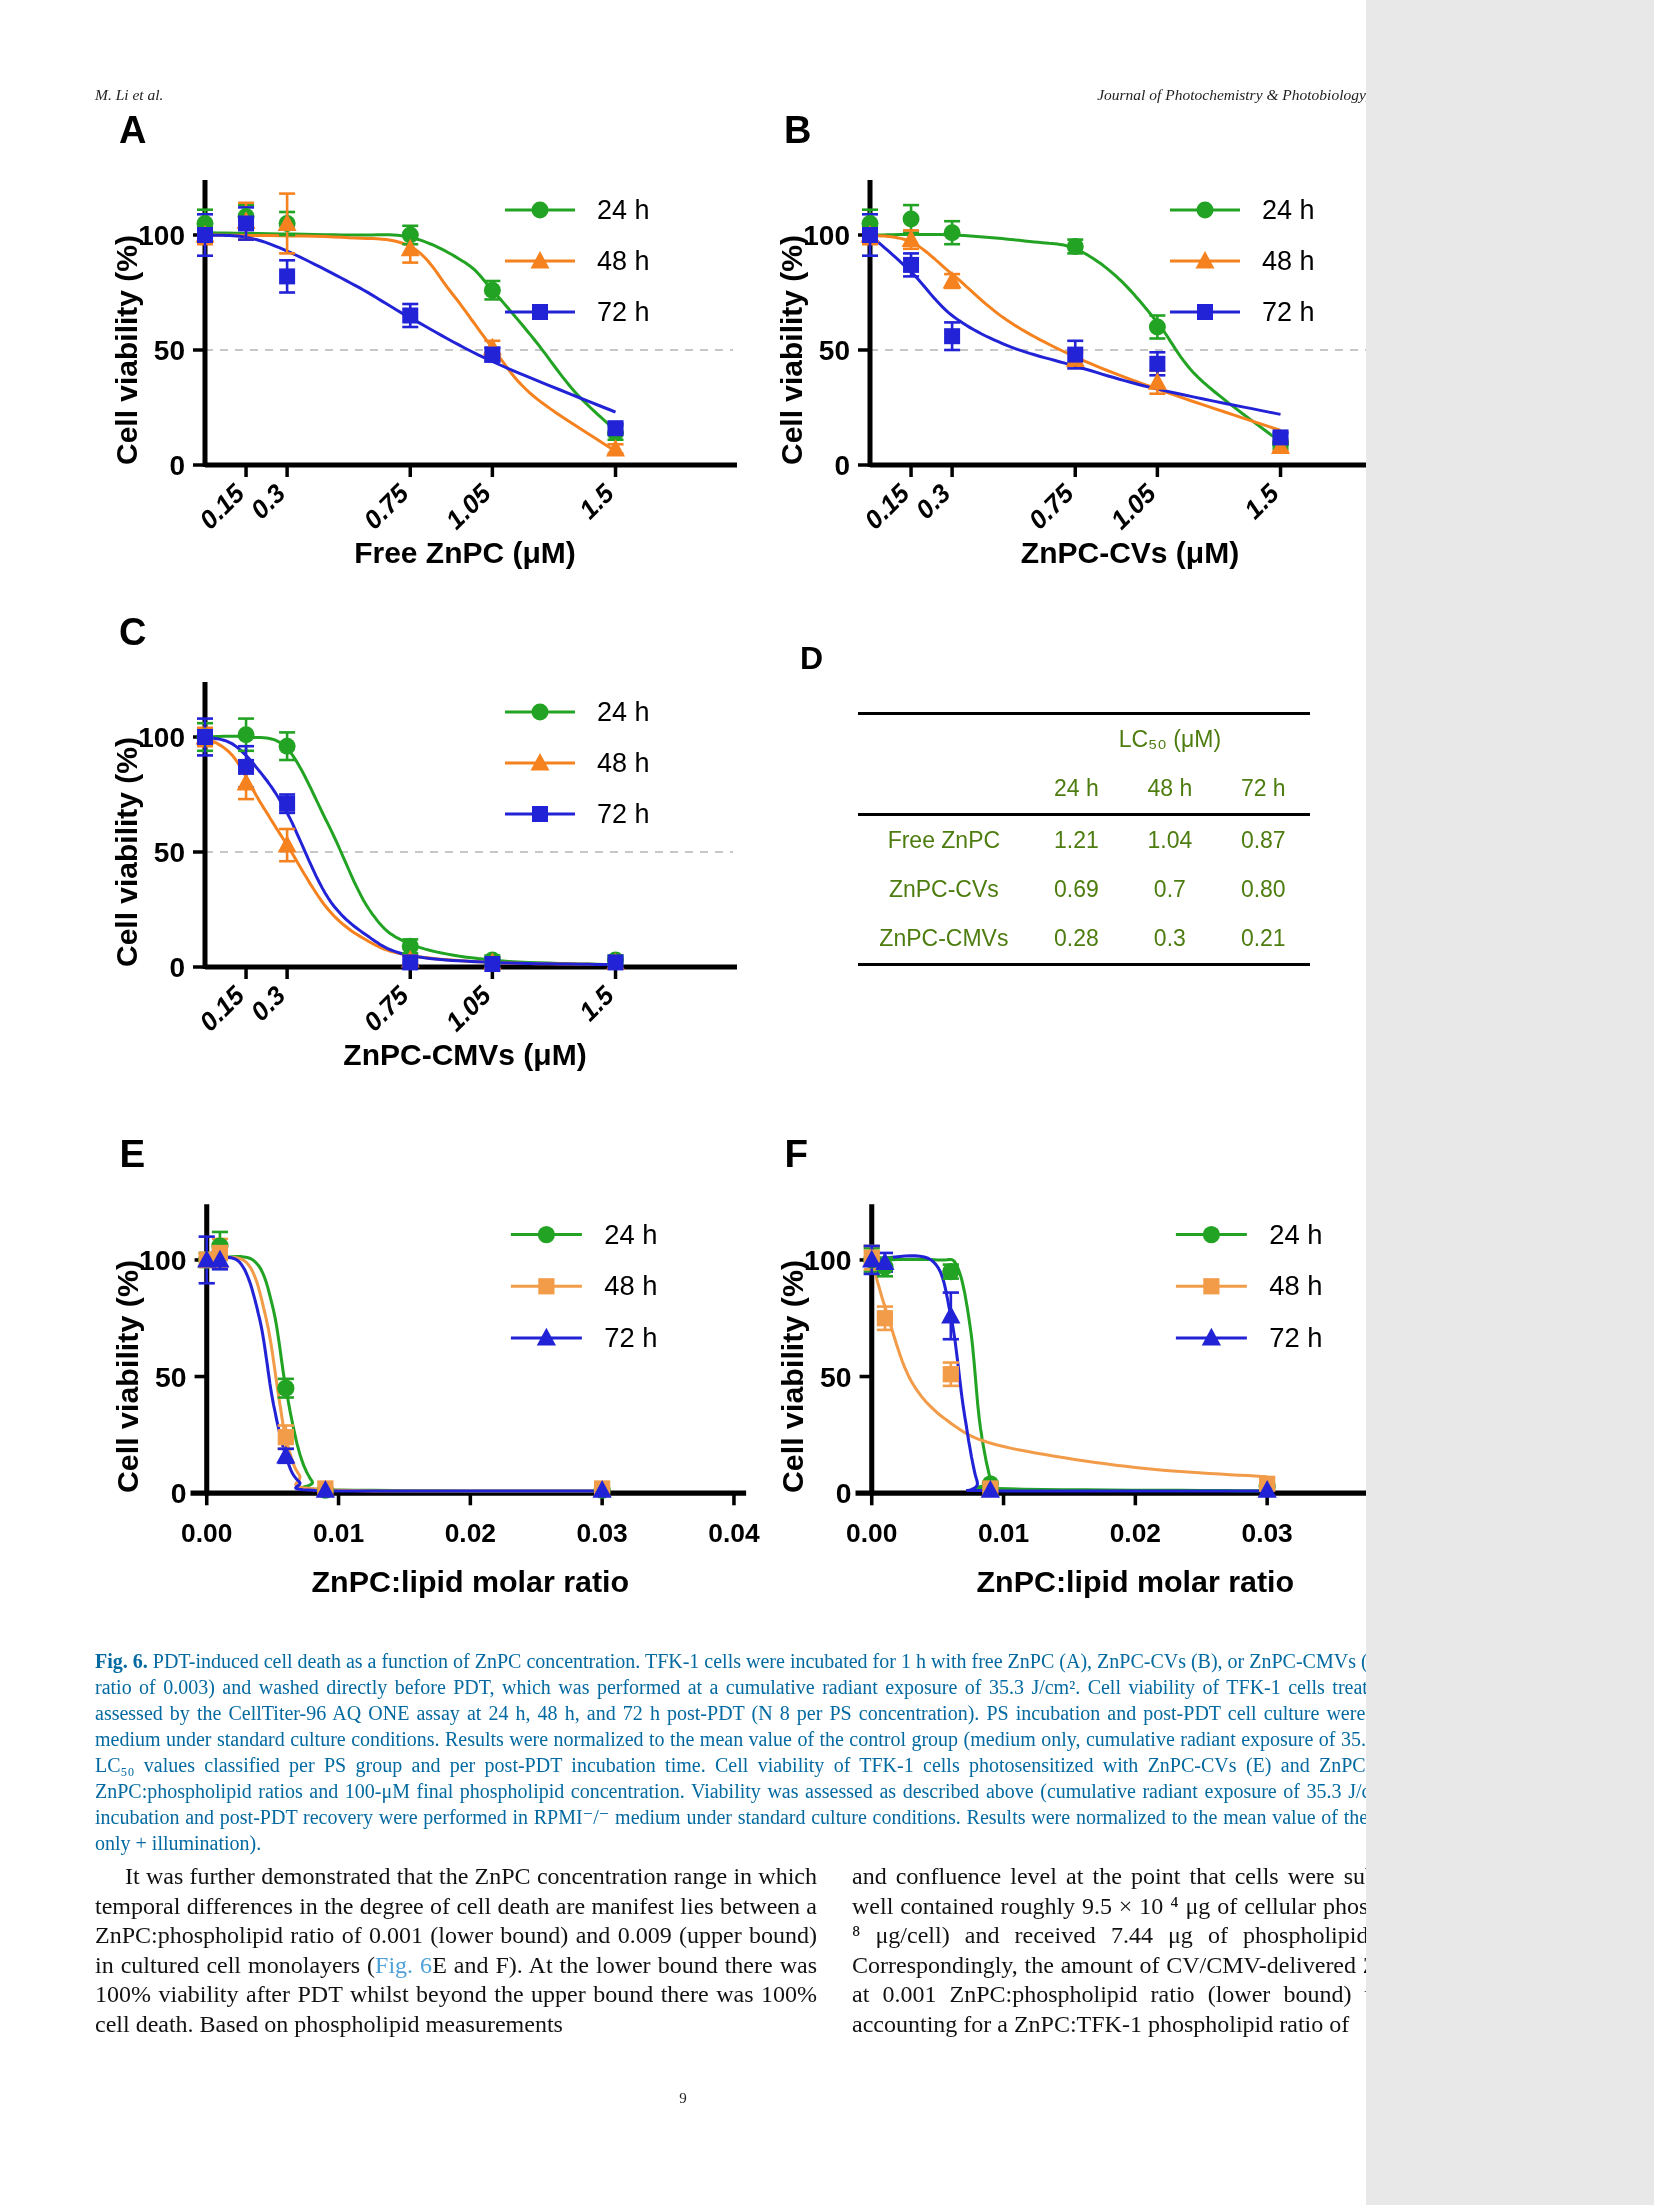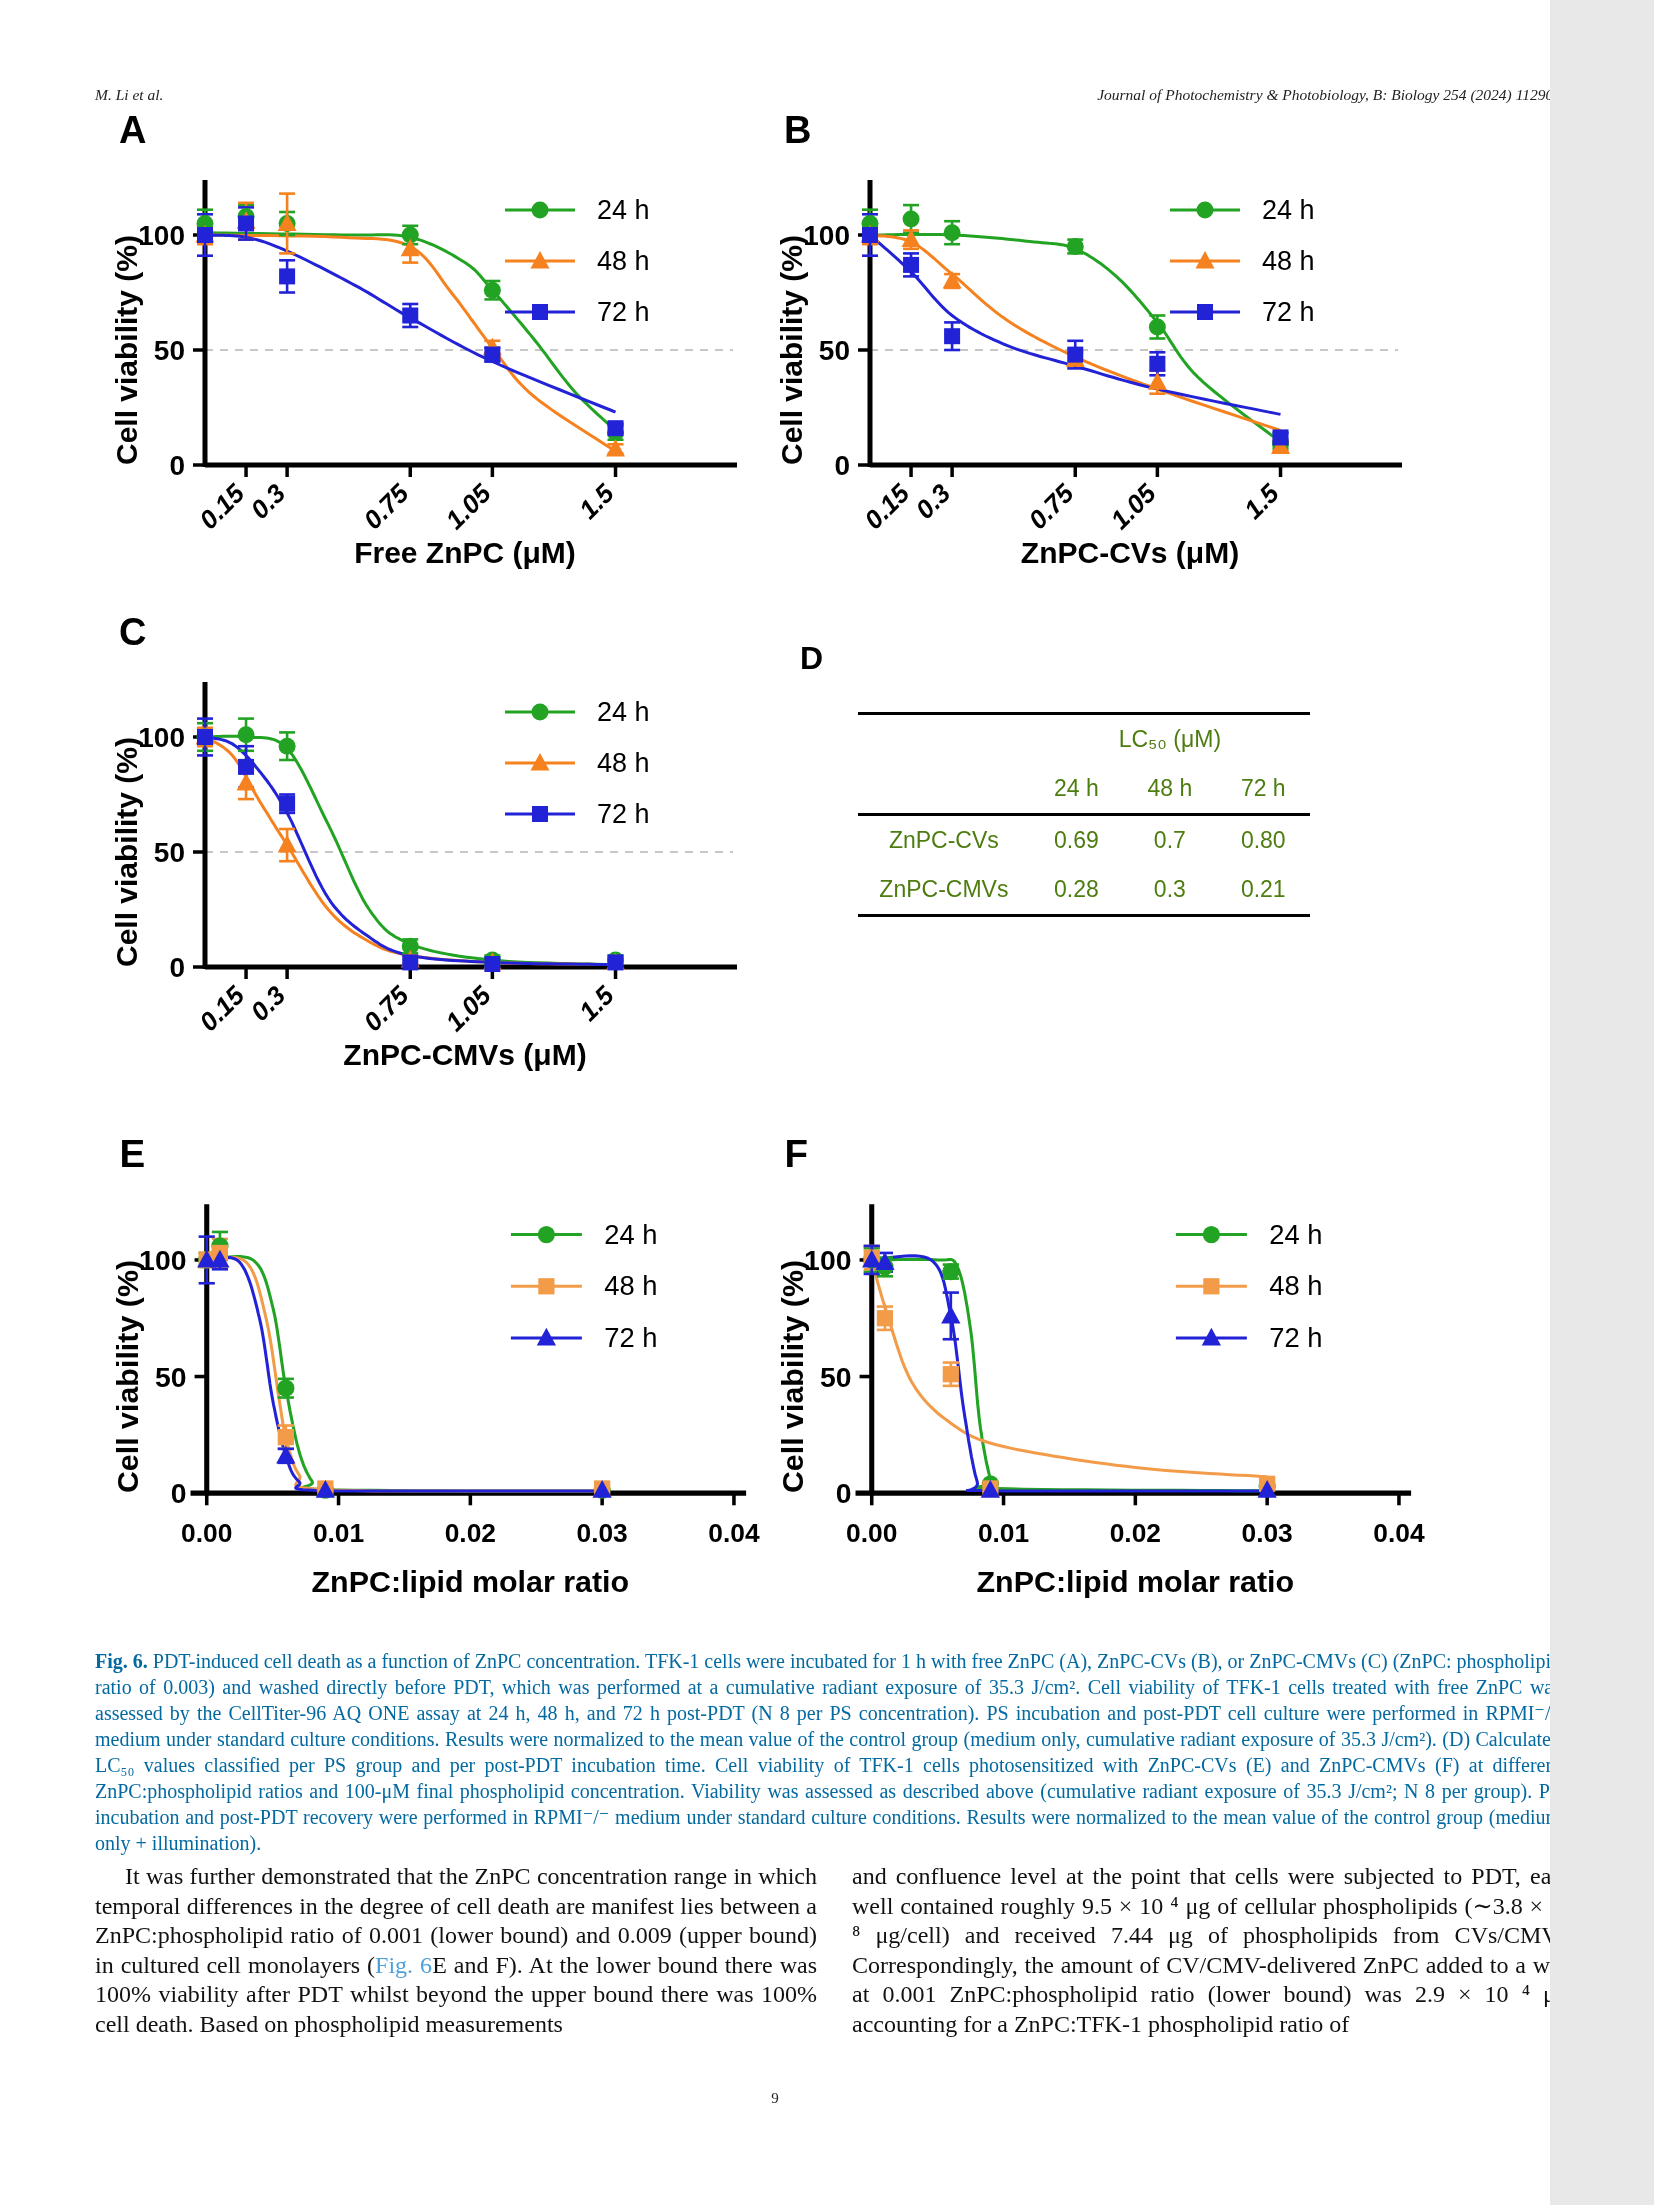--- a/index.html
+++ b/index.html
@@ -1,16 +1,16 @@
 <!DOCTYPE html>
 <html><head>
 <meta charset="utf-8">
 <style>
   html,body{margin:0;padding:0;background:#e8e8e8;}
-  .page{position:relative;width:1550px;height:2205px;background:#ffffff;overflow:hidden;
+  .page{position:relative;width:1366px;height:2205px;background:#ffffff;overflow:hidden;
         font-family:"Liberation Serif","DejaVu Serif",serif;color:#141414;}
   .hdr{position:absolute;top:86px;left:95px;width:1466px;display:flex;justify-content:space-between;
        font-style:italic;font-size:15.5px;color:#222;}
   .chart{position:absolute;}
   .chart svg{width:100%;height:100%;display:block;}
   .chart svg text{fill:#000;}
   .xt{font:700 26px "Liberation Sans","DejaVu Sans",sans-serif;}
   .xi{font-style:italic;}
   .yt{font:700 28px "Liberation Sans","DejaVu Sans",sans-serif;}
   .at{font:700 30px "Liberation Sans","DejaVu Sans",sans-serif;}
@@ -504,20 +504,26 @@
           <td style="width:38%"></td>
           <td colspan="3">LC₅₀ (μM)</td>
         </tr>
         <tr class="colhead">
           <td></td>
           <td>24 h</td>
           <td>48 h</td>
           <td>72 h</td>
         </tr>
         <tr>
+          <td>Free ZnPC</td>
+          <td>1.21</td>
+          <td>1.04</td>
+          <td>0.87</td>
+        </tr>
+        <tr>
           <td>ZnPC-CVs</td>
           <td>0.69</td>
           <td>0.7</td>
           <td>0.80</td>
         </tr>
         <tr>
           <td>ZnPC-CMVs</td>
           <td>0.28</td>
           <td>0.3</td>
           <td>0.21</td>

